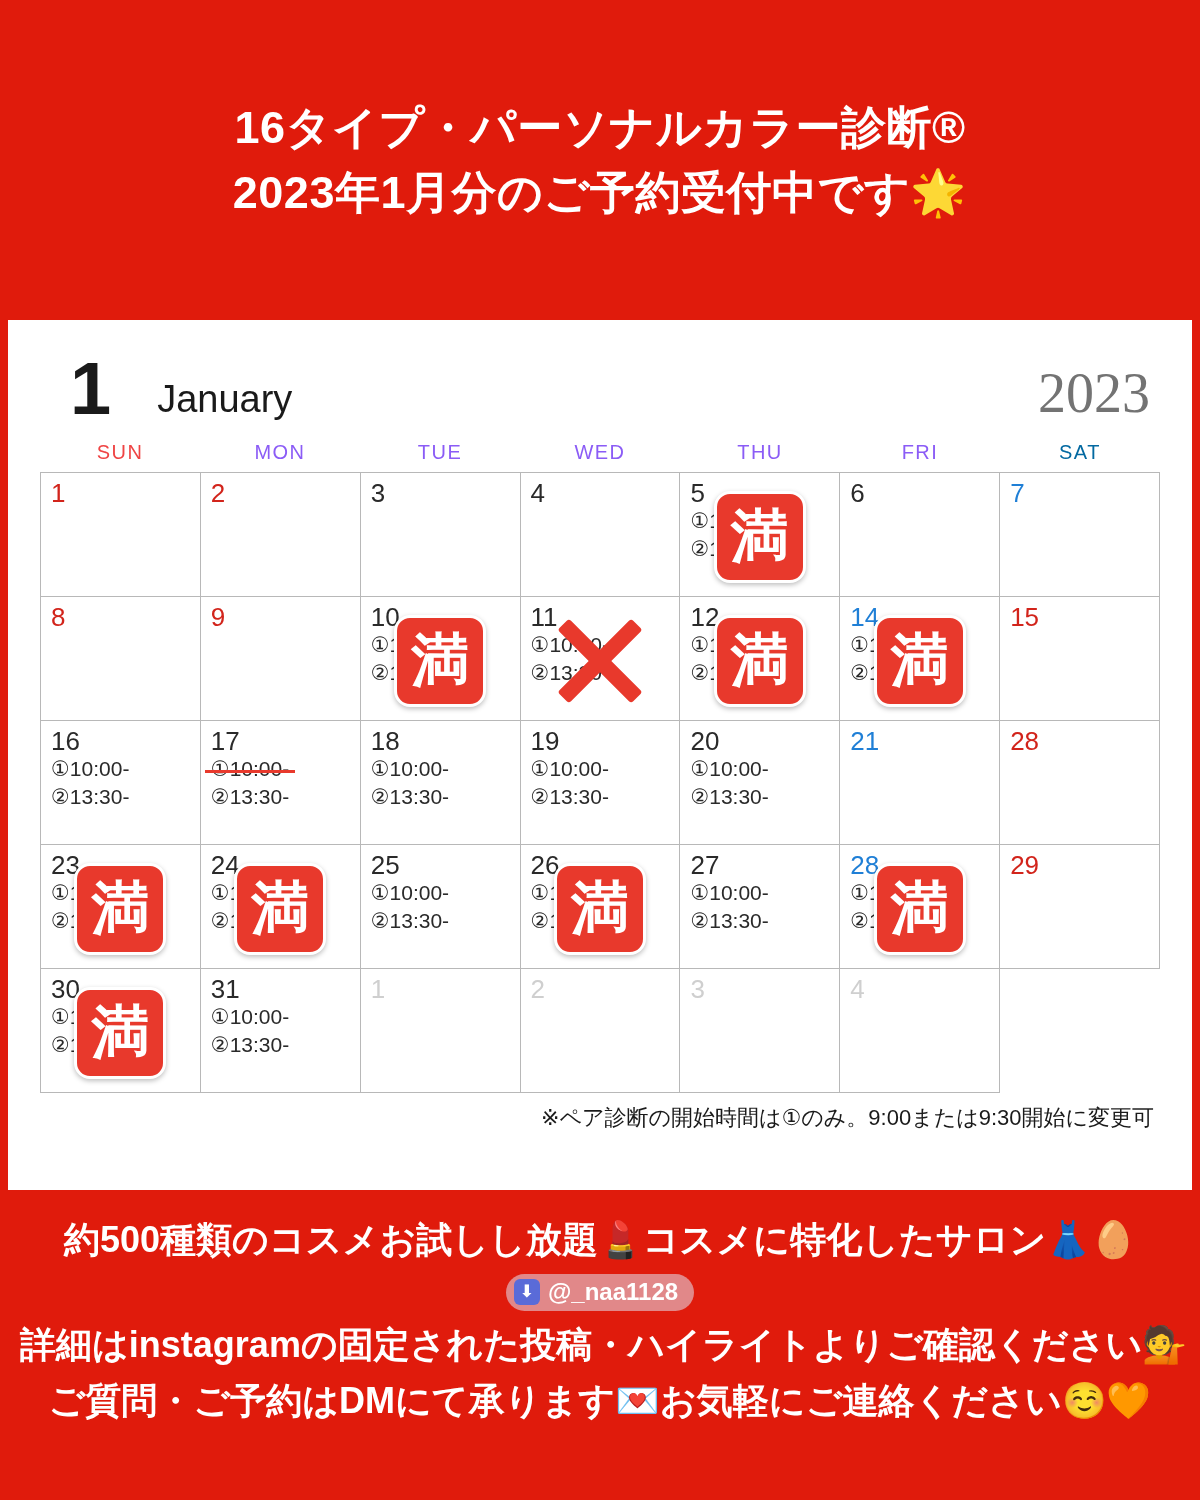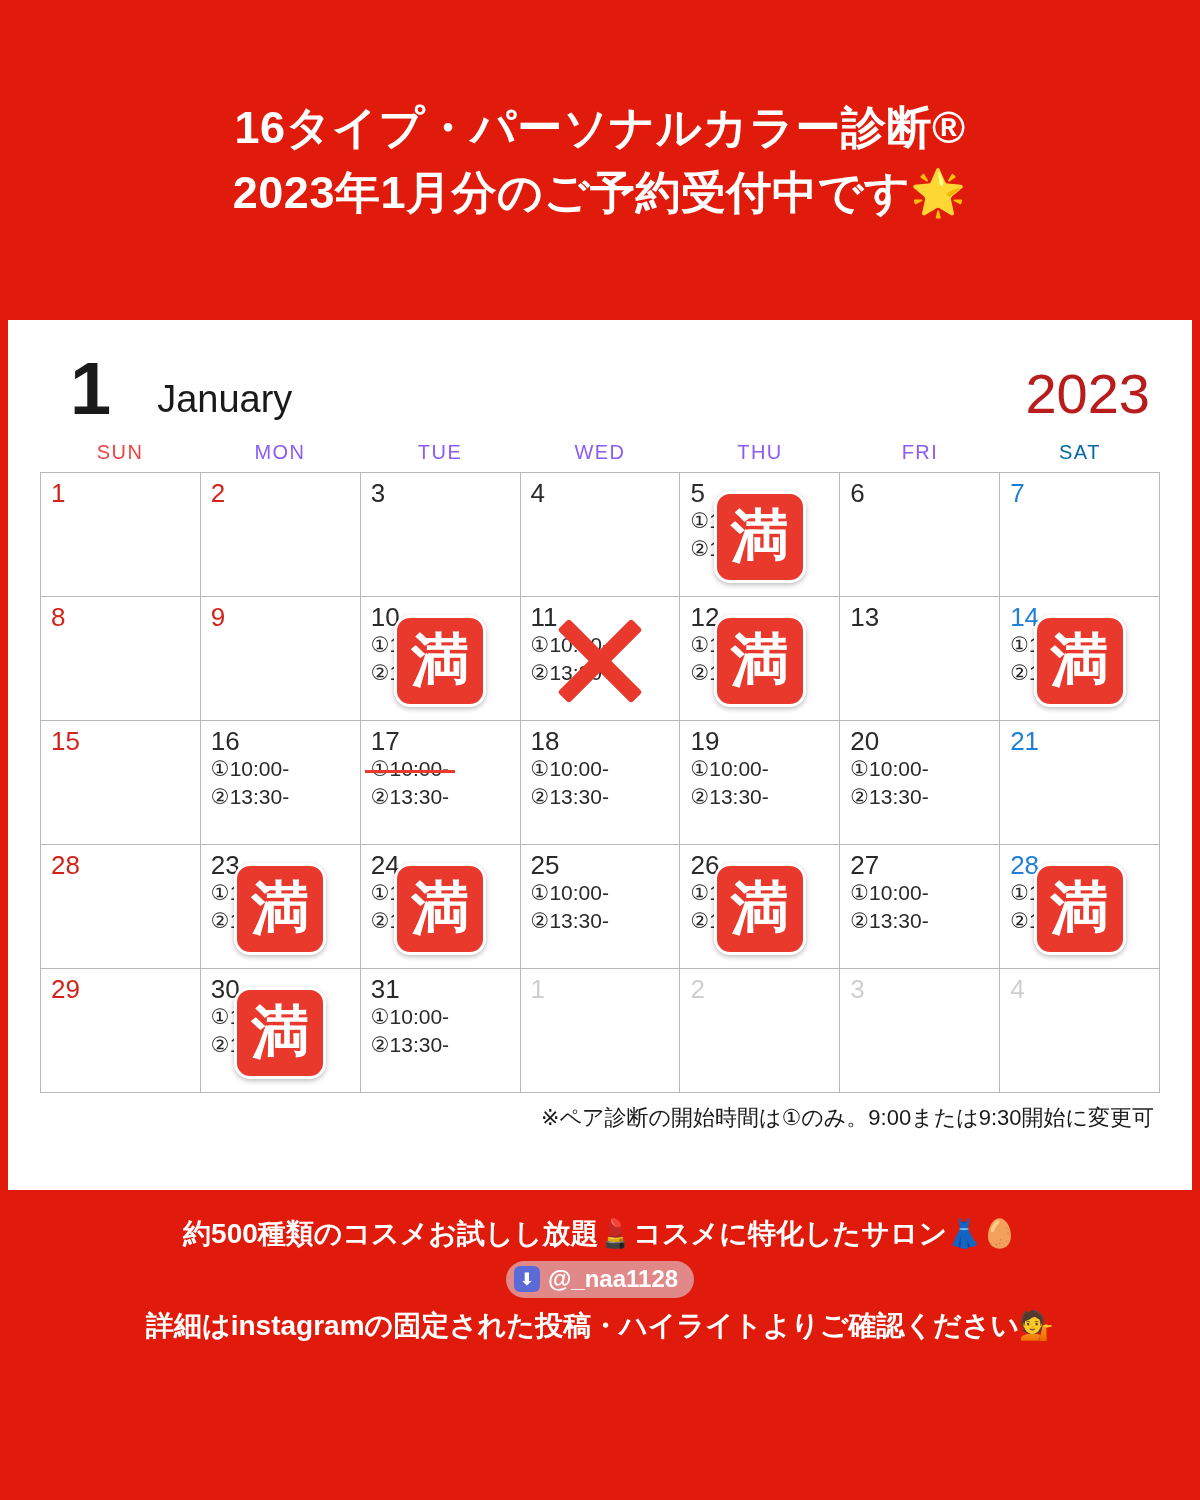--- a/index.html
+++ b/index.html
@@ -41,21 +41,21 @@
     display: flex; align-items: flex-end; justify-content: space-between;
     padding: 8px 18px 18px 38px;
   }
   .cal-top-left { display: flex; align-items: flex-end; gap: 14px; }
   .month-num {
     font-size: 74px; font-weight: bold; color: #1a1a1a; line-height: 0.9;
   }
   .month-name {
     font-size: 38px; color: #1a1a1a; line-height: 1.1; padding-bottom: 2px; margin-left: 32px;
   }
-  .year-num { font-size: 56px; color: #b91c1c; line-height: 0.95; padding-bottom:2px; }
+  .year-num { font-size: 56px; color: #737373; line-height: 0.95; padding-bottom:2px;font-family:Liberation Serif, serif; }
 
   .dow-row { display: grid; grid-template-columns: repeat(7, 1fr); padding: 0 8px; }
   .dow {
     text-align: center; font-size: 20px; letter-spacing: 1.5px;
     color: #8b5cf6; padding-bottom: 8px;
   }
   .dow.sun { color: #ef4444; }
   .dow.sat { color: #0369a1; }
 
   .grid {
@@ -121,21 +121,21 @@
   }
 
   
   .footer {
     background: #e01b0c;
     color: #ffffff;
     padding: 22px 20px 24px 20px;
     text-align: center;
   }
   .footer-line {
-    font-size: 28px; font-weight: bold; line-height: 1.55; white-space: nowrap;
+    font-size: 36px; font-weight: bold; line-height: 1.55; white-space: nowrap;
   }
   .handle-wrap { display: flex; justify-content: center; margin: 6px 0 6px 0; }
   .handle {
     background: rgba(225,225,240,0.55);
     border-radius: 20px;
     padding: 4px 16px 5px 8px;
     display: inline-flex; align-items: center; gap: 8px;
     font-size: 24px; font-weight: bold; color: #ffffff;
   }
   .dl-icon {
@@ -221,23 +221,20 @@
             <span></span>
           </div>
         </div>
         <div class="cell">
           <div class="daynum">12</div>
           <div class="slot">①10:00-</div>
           <div class="slot">②13:30-</div>
           <div class="stamp">満</div>
         </div>
         <div class="cell">
-          <div class="daynum">13</div>
-        </div>
-        <div class="cell">
           <div class="daynum sat">14</div>
           <div class="slot">①10:00-</div>
           <div class="slot">②13:30-</div>
           <div class="stamp">満</div>
         </div>
         <div class="cell">
           <div class="daynum sun">15</div>
         </div>
         <div class="cell">
           <div class="daynum">16</div>
@@ -337,15 +334,16 @@
 
   <div class="footer">
     <div class="footer-line">約500種類のコスメお試しし放題💄コスメに特化したサロン👗🥚</div>
     <div class="handle-wrap">
       <div class="handle">
         <span class="dl-icon emoji">⬇</span>
         <span>@_naa1128</span>
       </div>
     </div>
     <div class="footer-line">詳細はinstagramの固定された投稿・ハイライトよりご確認ください💁</div>
+    <div class="footer-line">ご質問・ご予約はDMにて承ります💌お気軽にご連絡ください☺️🧡</div>
   </div>
 
 </div>
 
 </body></html>

